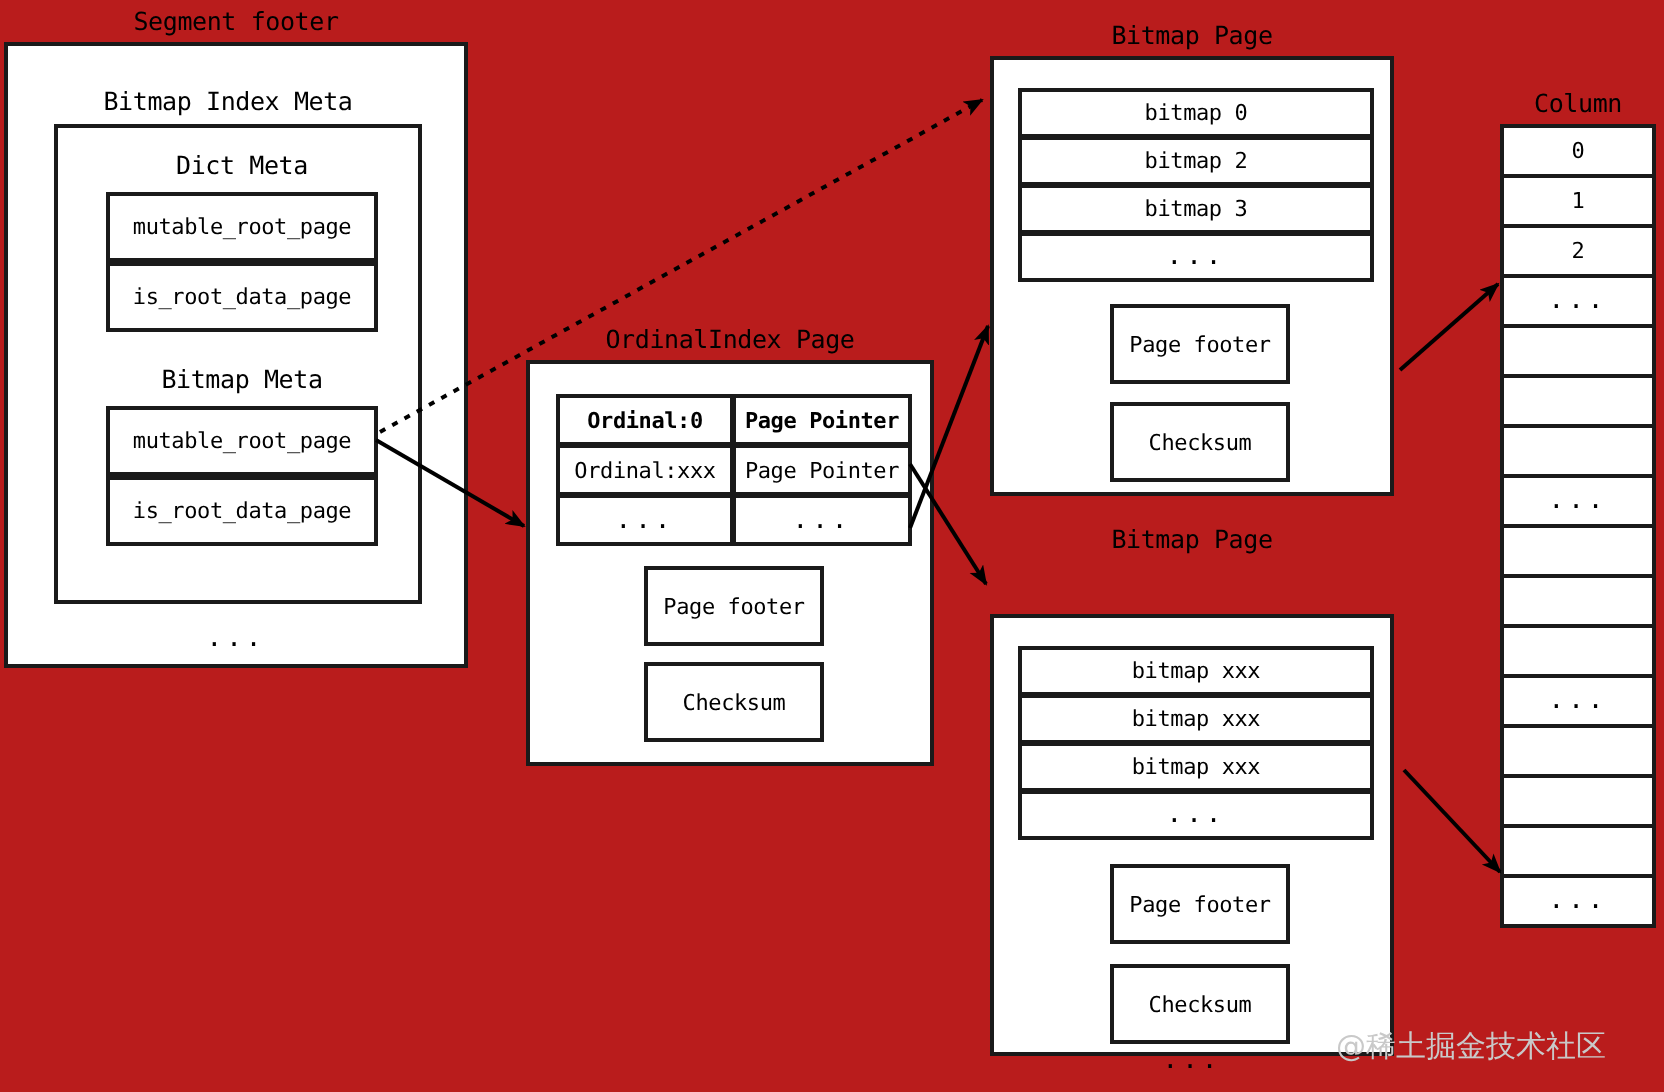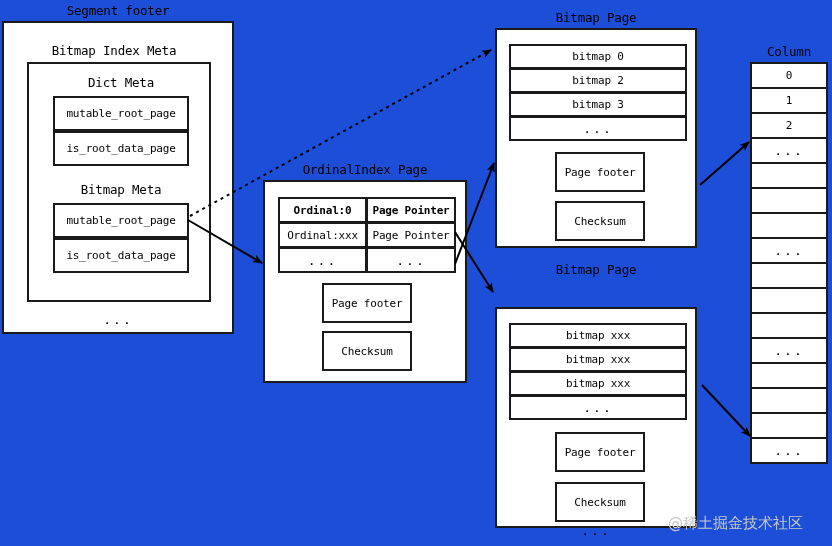--- a/index.html
+++ b/index.html
@@ -8,21 +8,21 @@
     background: #ffffff;
   }
   body {
     font-family: "DejaVu Sans Mono", "Liberation Mono", monospace;
     color: #000000;
   }
   #canvas {
     position: relative;
     width: 832px;
     height: 546px;
-    background: #1d4ed8;
+    background: #b91c1c;
     overflow: hidden;
   }
   .abs { position: absolute; box-sizing: border-box; }
 
   
   .box {
     border: 2px solid #1a1a1a;
     background: #ffffff;
   }
 

